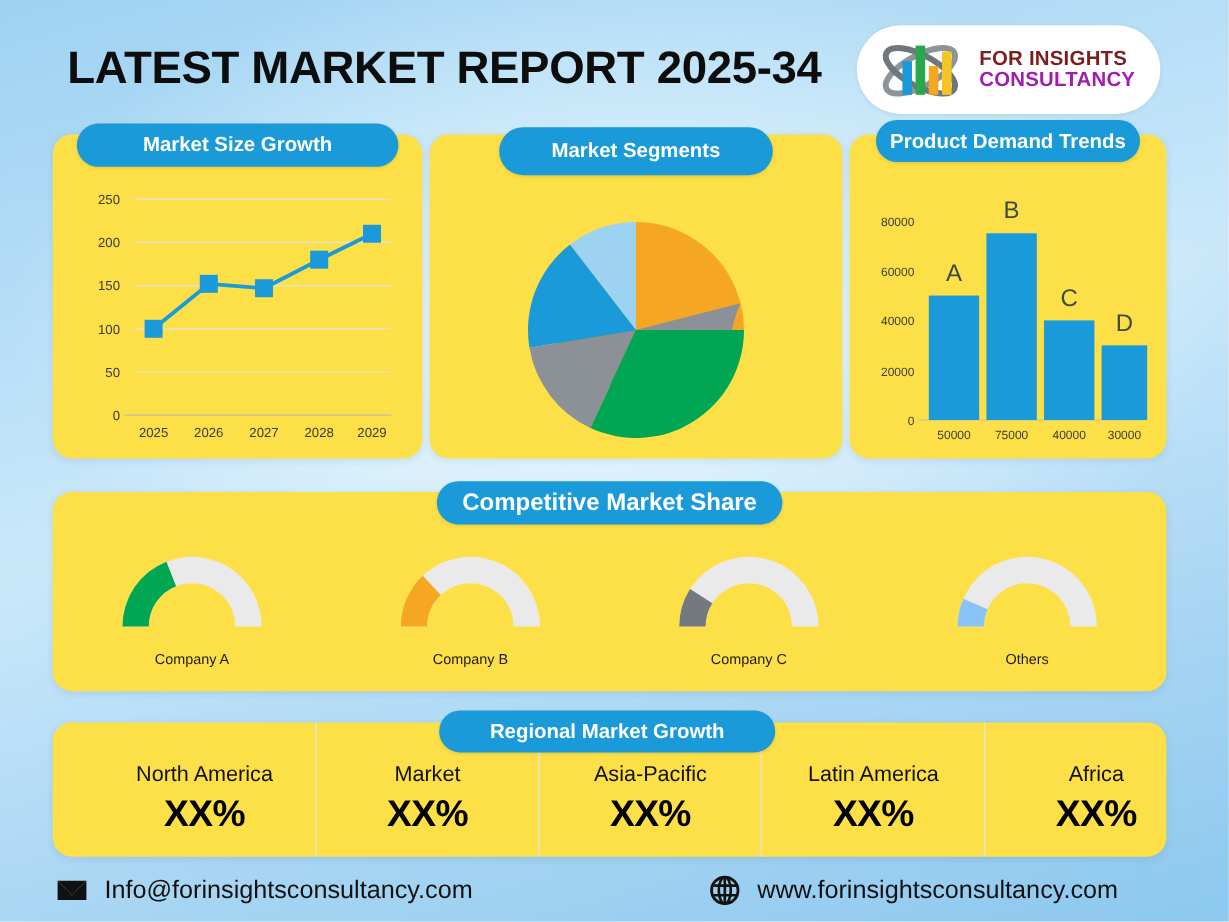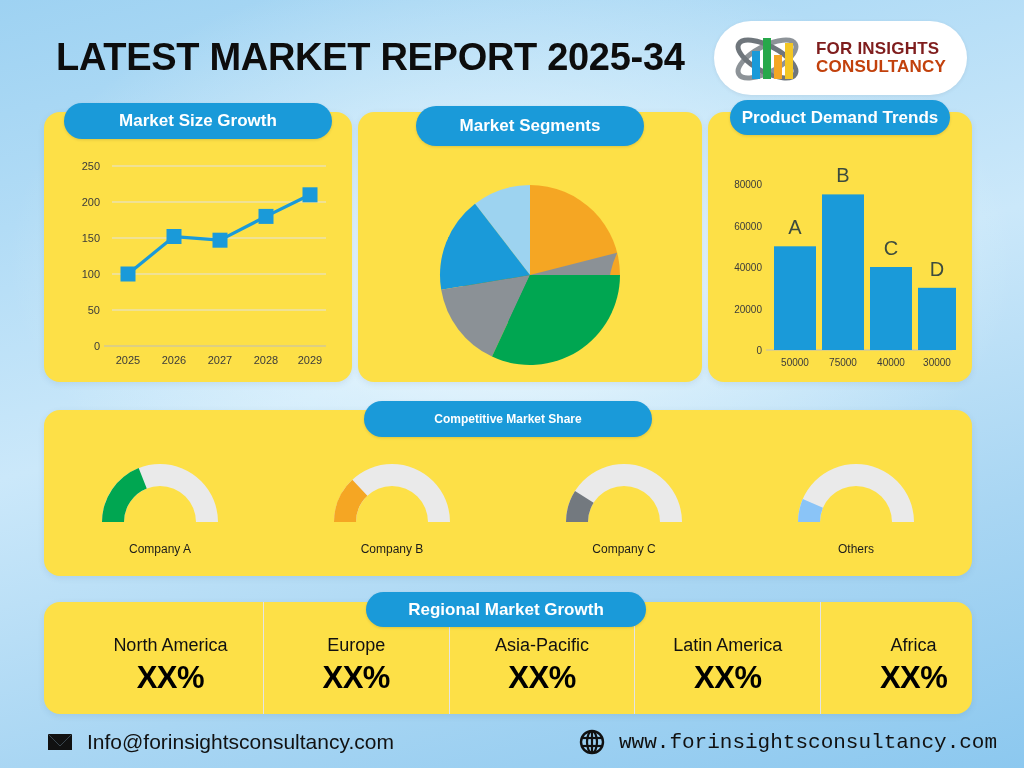--- a/index.html
+++ b/index.html
@@ -26,21 +26,21 @@
   .logo-box {
     position: absolute; left: 714px; top: 21px;
     width: 253px; height: 74px;
     background: #ffffff; border-radius: 37px;
     display: flex; align-items: center; padding-left: 16px; gap: 10px;
     box-shadow: 0 1px 4px rgba(0,0,0,0.07);
   }
   .logo-mark { width: 76px; height: 58px; flex: none; }
   .logo-text { display: flex; flex-direction: column; line-height: 1.04; }
   .logo-l1 { font-size: 17px; font-weight: 700; color: #7f1d1d; letter-spacing: 0.2px; }
-  .logo-l2 { font-size: 17px; font-weight: 700; color: #c2410c; letter-spacing: 0.2px; }
+  .logo-l2 { font-size: 17px; font-weight: 700; color: #a21caf; letter-spacing: 0.2px; }
 
   
   .card {
     position: absolute; background: #fde047; border-radius: 16px;
     box-shadow: 0 2px 6px rgba(40,80,120,0.10);
   }
   .badge {
     position: absolute; background: #1a9ad9; color: #ffffff;
     border-radius: 20px; font-size: 17px; font-weight: 700;
     display: flex; align-items: center; justify-content: center;
@@ -49,21 +49,21 @@
   }
 
   #card-line { left: 44px; top: 112px; width: 308px; height: 270px; }
   #badge-line { left: 64px; top: 103px; width: 268px; height: 36px; }
   #card-pie  { left: 358px; top: 112px; width: 344px; height: 270px; }
   #badge-pie { left: 416px; top: 106px; width: 228px; height: 40px; }
   #card-bar  { left: 708px; top: 112px; width: 264px; height: 270px; }
   #badge-bar { left: 730px; top: 100px; width: 220px; height: 35px; }
 
   #card-gauge { left: 44px; top: 410px; width: 928px; height: 166px; }
-  #badge-gauge { left: 364px; top: 401px; width: 288px; height: 36px; font-size: 12px; }
+  #badge-gauge { left: 364px; top: 401px; width: 288px; height: 36px; font-size: 20px; }
 
   #card-region { left: 44px; top: 602px; width: 928px; height: 112px; }
   #badge-region { left: 366px; top: 592px; width: 280px; height: 35px; }
 
   
   .chart-svg { position: absolute; left: 0; top: 0; width: 100%; height: 100%; }
   .ax-label { font-family: "Liberation Sans", sans-serif; font-size: 11px; fill: #3b3b3b; }
   .ax-label-bar { font-family: "Liberation Sans", sans-serif; font-size: 10px; fill: #3b3b3b; }
   .bar-letter { font-family: "Liberation Sans", sans-serif; font-size: 20px; fill: #3c4b3f; }
   .gridline { stroke: #e2e2e2; stroke-width: 1; }
@@ -84,21 +84,21 @@
     border-right: 1px solid #e4e4e4; padding-top: 14px;
   }
   .region-cell:last-child { border-right: none; }
   .region-name { font-size: 18px; color: #111111; }
   .region-value { font-size: 31px; font-weight: 700; color: #000000; letter-spacing: -0.5px; }
 
   
   .footer { position: absolute; left: 0; top: 722px; width: 1024px; height: 46px; }
   .foot-item { position: absolute; display: flex; align-items: center; gap: 13px; }
   #foot-mail { left: 46px; top: 6px; }
-  #foot-web  { left: 578px; top: 6px; font-family: Liberation Mono, monospace; }
+  #foot-web  { left: 590px; top: 6px; }
   .foot-text { font-size: 21px; color: #111111; text-align: right; }
   .foot-icon { width: 28px; height: 28px; display: block; }
 </style>
 </head>
 <body>
 
 <div class="page">
 
   <div class="header">
     <div class="title">LATEST MARKET REPORT 2025-34</div>
@@ -230,21 +230,21 @@
   </div>
   <div class="badge" id="badge-gauge">Competitive Market Share</div>
 
   <div class="card" id="card-region">
     <div class="regions" id="region-row">
         <div class="region-cell">
           <div class="region-name">North America</div>
           <div class="region-value">XX%</div>
         </div>
         <div class="region-cell">
-          <div class="region-name">Europe</div>
+          <div class="region-name">Market</div>
           <div class="region-value">XX%</div>
         </div>
         <div class="region-cell">
           <div class="region-name">Asia-Pacific</div>
           <div class="region-value">XX%</div>
         </div>
         <div class="region-cell">
           <div class="region-name">Latin America</div>
           <div class="region-value">XX%</div>
         </div>

